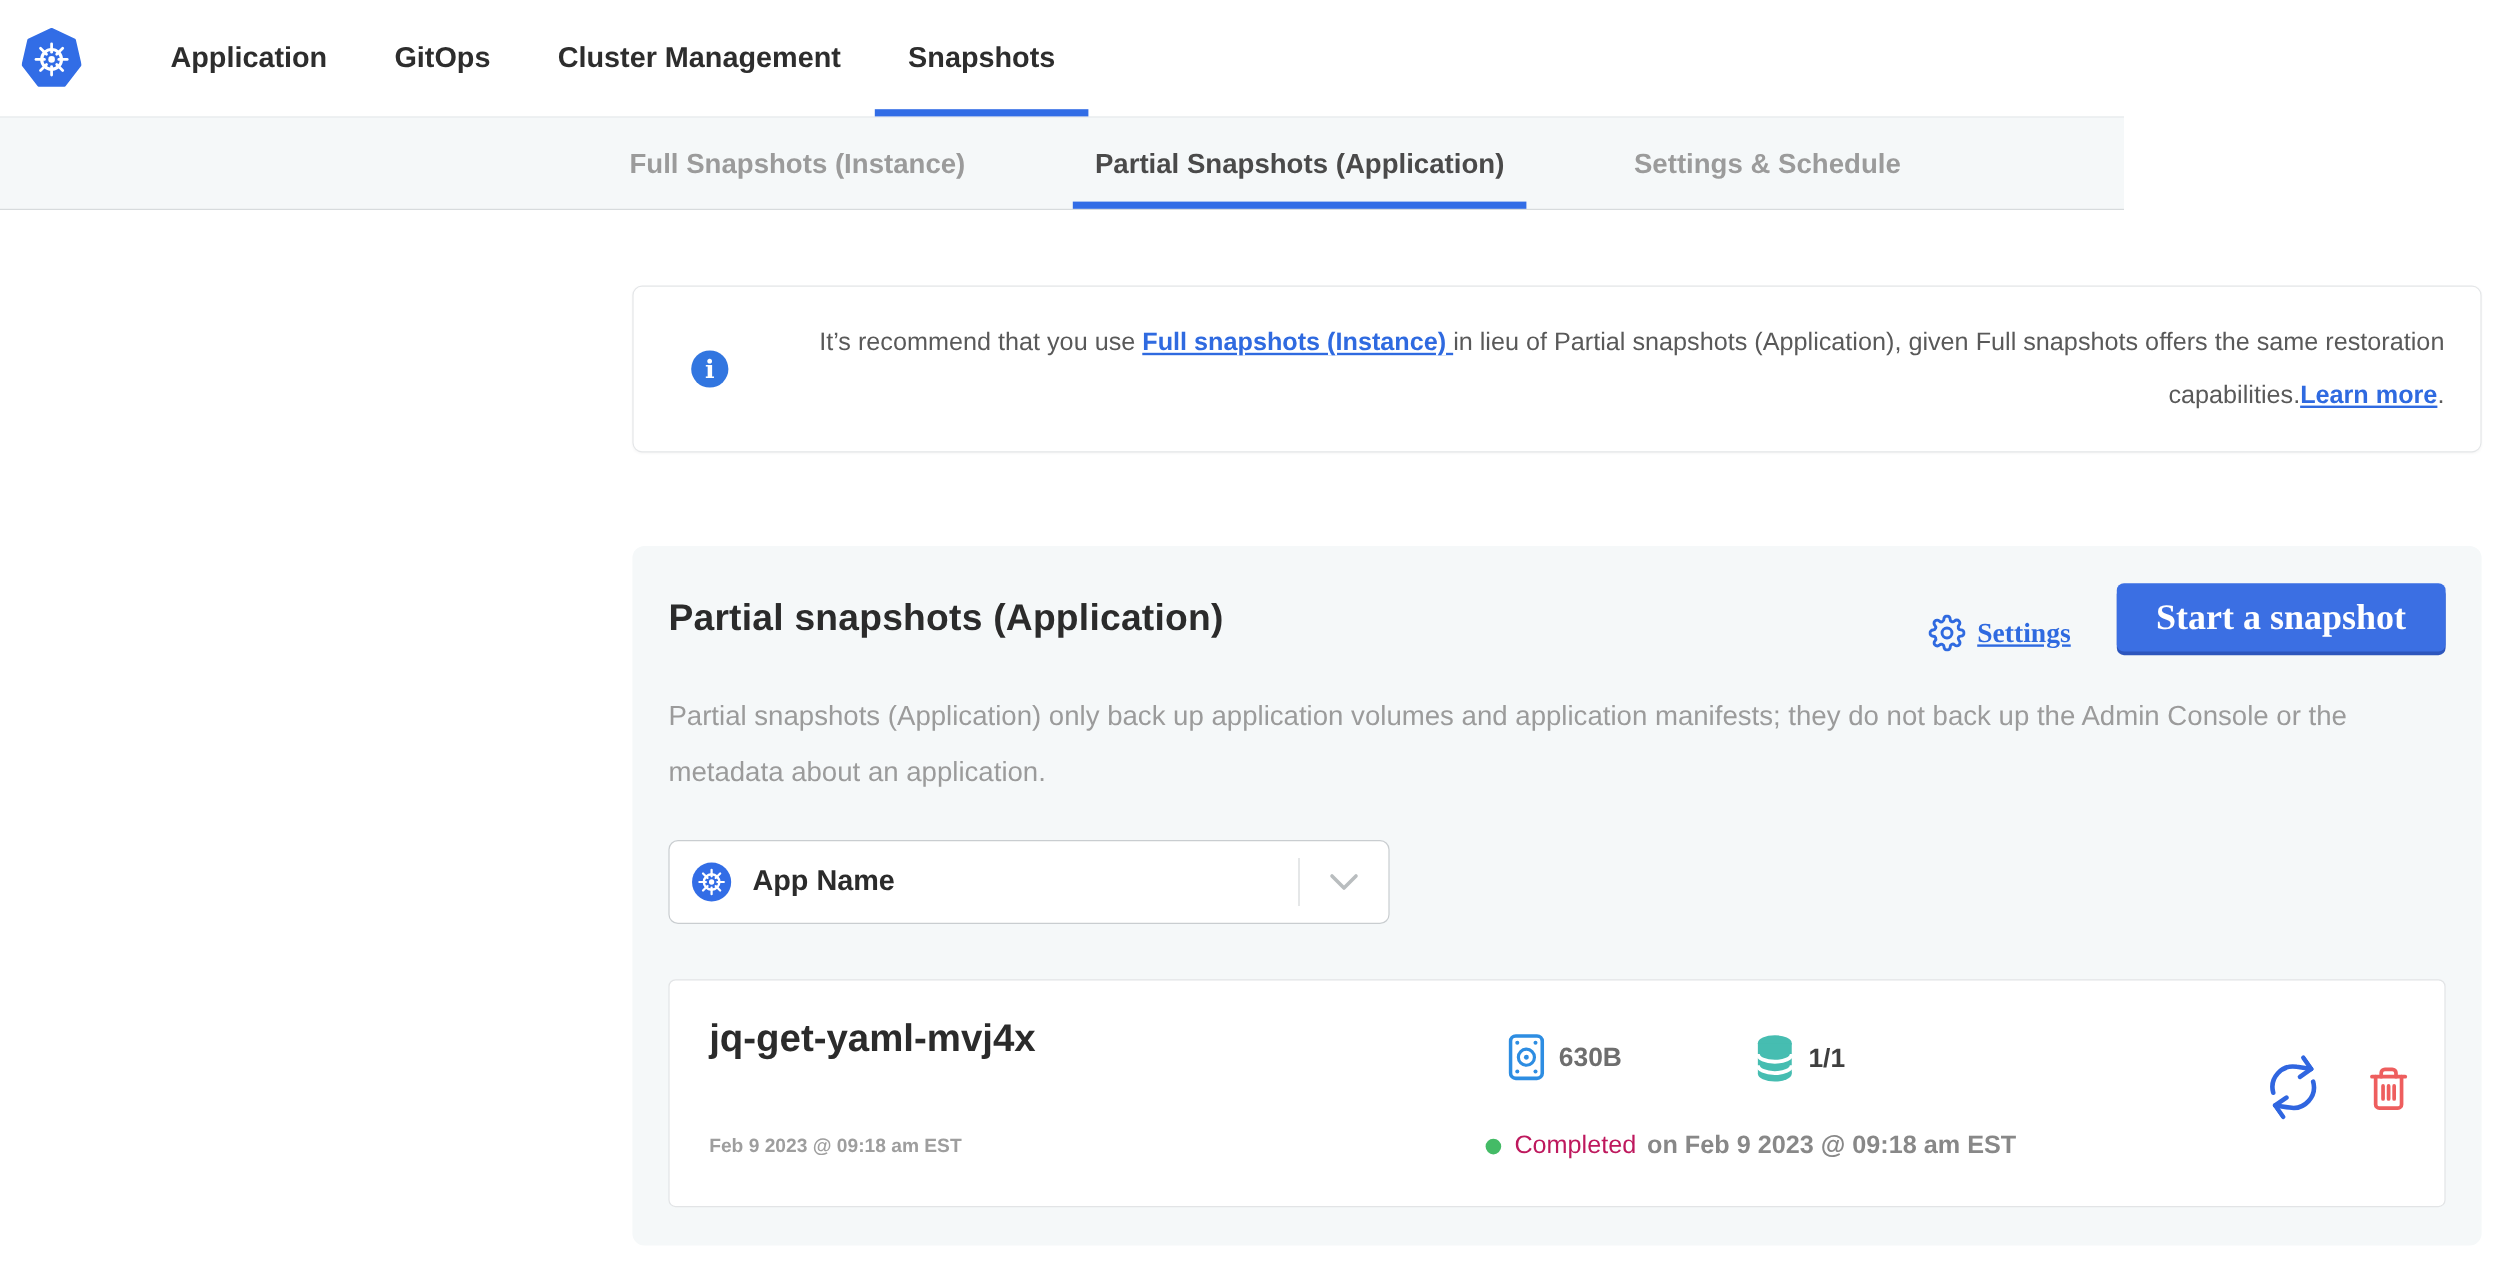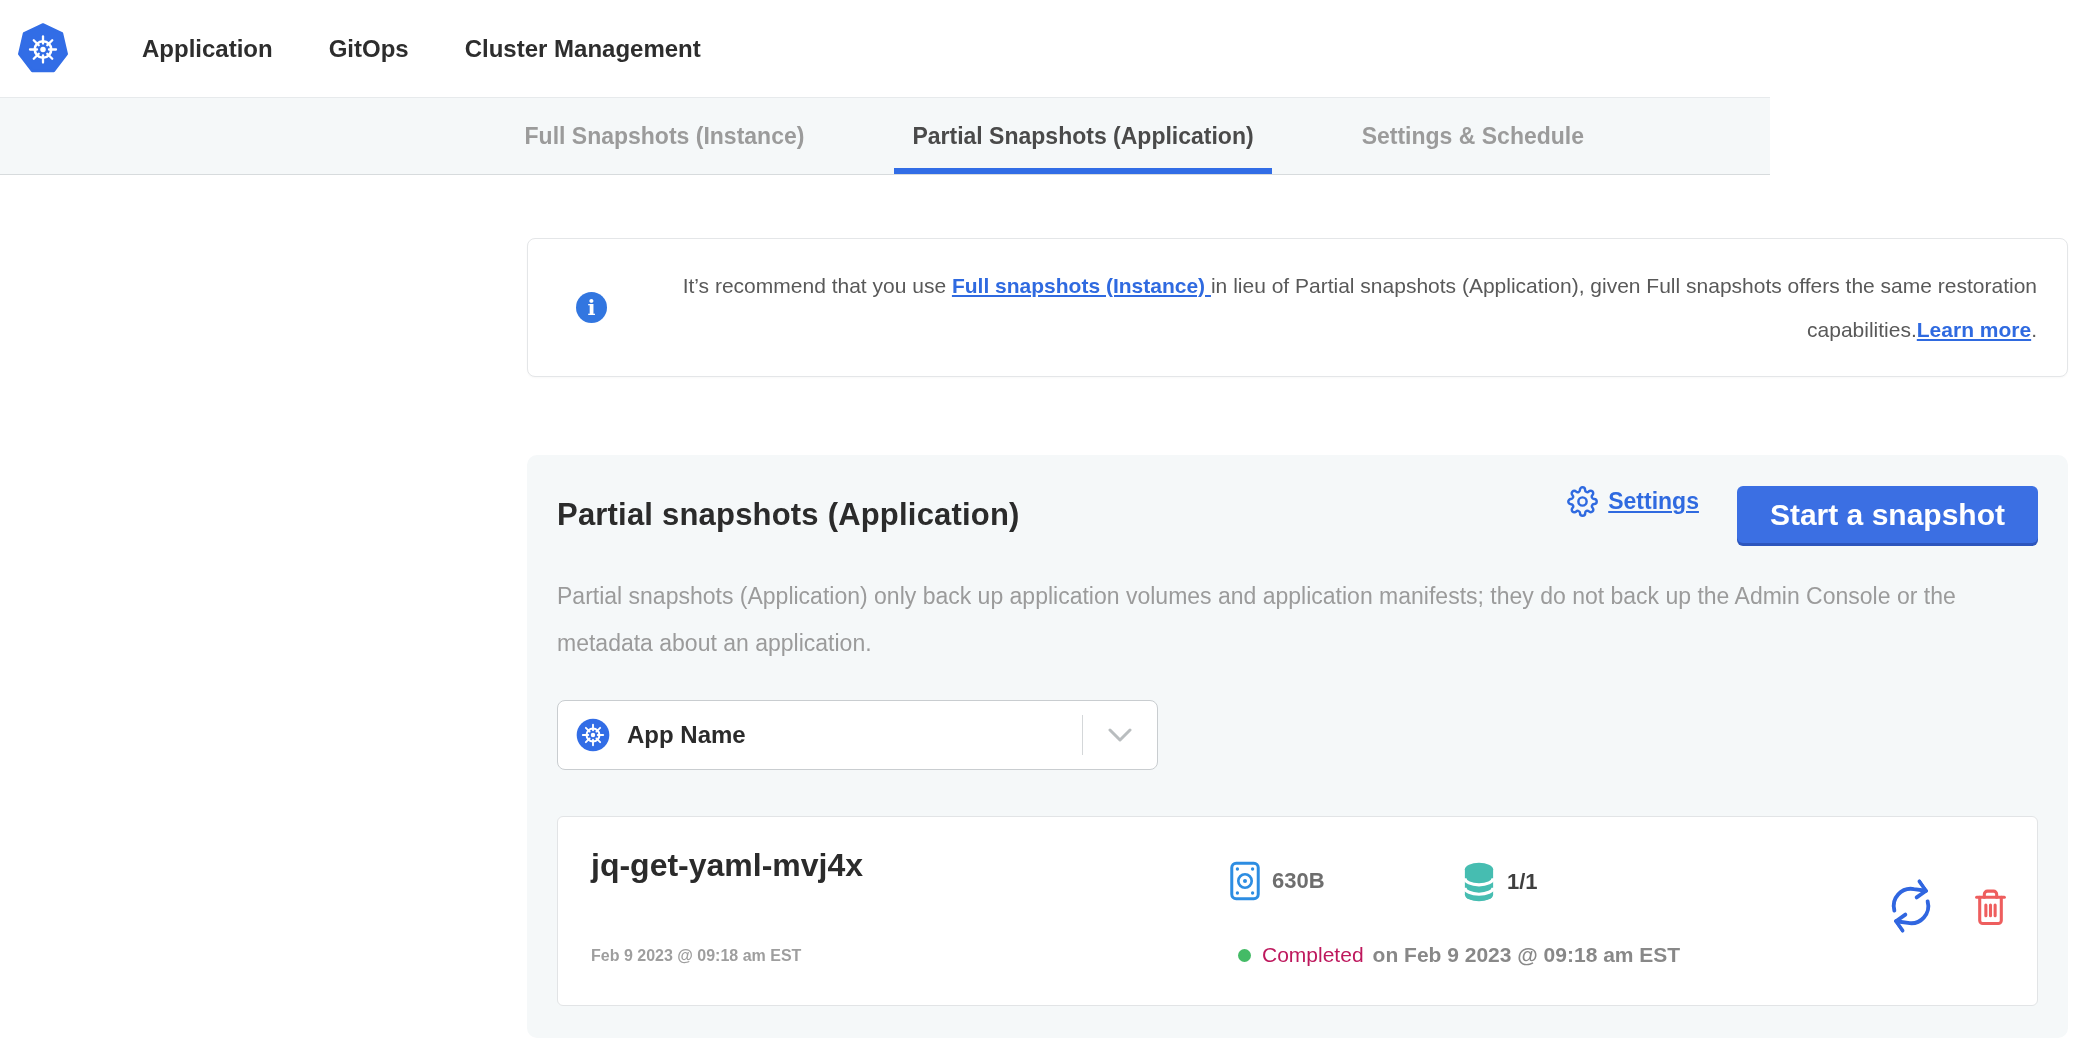--- a/index.html
+++ b/index.html
@@ -65,21 +65,21 @@
     color: #2f6ae0; font-weight: 700; text-decoration: underline; cursor: pointer;
   }
 
   
   .panel {
     margin-top: 78px; width: 1541px; height: 583px;
     background: #f5f8f9; border-radius: 10px; padding: 31px 30px;
   }
   .panel-header { display: flex; align-items: center; height: 57px; }
   .panel-title { font-size: 31px; font-weight: 700; color: #2b2b2b; letter-spacing: 0.2px; }
-  .header-actions { margin-left: auto; display: flex; align-items: flex-start; }
+  .header-actions { margin-left: auto; display: flex; align-items: flex-end; font-family: Liberation Serif, serif; }
   .settings-link {
     display: flex; align-items: center; margin-right: 38px; cursor: pointer;
     color: #2f6ae0; font-size: 23px; font-weight: 700;
   }
   .settings-link .label { margin-left: 10px; text-decoration: underline; }
   .start-btn {
     height: 57px; padding: 0 33px; border: none; border-radius: 6px;
     background: #3b6fe3; box-shadow: 0 3px 0 #2d56bd;
     color: #fff; font-size: 30px; font-weight: 700; cursor: pointer;
     font-family: inherit;
@@ -98,21 +98,21 @@
   .select-divider { margin-left: auto; width: 1px; height: 40px; background: #d4d7d9; }
   .chevron-box { width: 74px; display: flex; align-items: center; justify-content: center; }
 
   .snapshot-card {
     position: relative; margin-top: 46px; width: 1481px; height: 190px;
     background: #fff; border: 1px solid #e2e4e6; border-radius: 6px;
   }
   .snap-name { position: absolute; left: 33px; top: 30px; font-size: 32px; font-weight: 700; color: #2b2b2b; }
   .snap-date { position: absolute; left: 33px; top: 130px; font-size: 16px; font-weight: 700; color: #9e9e9e; }
   .size-group, .vol-group { position: absolute; top: 44px; display: flex; align-items: center; }
-  .size-group { left: 672px; }
+  .size-group { left: 699px; }
   .vol-group { left: 905px; text-align: right; }
   .size-group .value { margin-left: 12px; font-size: 22px; font-weight: 700; color: #6e6e6e; }
   .vol-group .value { margin-left: 12px; font-size: 22px; font-weight: 700; color: #3f3f3f; }
   .status-group { position: absolute; left: 680px; top: 126px; display: flex; align-items: center; }
   .status-dot { width: 13px; height: 13px; border-radius: 50%; background: #44bb66; }
   .status-label { margin-left: 11px; font-size: 21px; color: #be185d; }
   .status-finished { margin-left: 9px; font-size: 21px; font-weight: 700; color: #888888; }
   .actions { position: absolute; right: 28px; top: 66px; display: flex; align-items: center; }
   .icon-btn { background: none; border: none; padding: 0; cursor: pointer; display: flex; }
   .icon-btn + .icon-btn { margin-left: 38px; }
@@ -137,20 +137,21 @@
           <line x1="31.5" y1="71.5" x2="41.5" y2="61.5"></line>
           <line x1="58.5" y1="44.5" x2="68.5" y2="34.5"></line>
         </g>
         <circle cx="50" cy="53" r="5.5" fill="#ffffff"></circle>
       </svg>
     </div>
     <nav class="topnav-items">
       <div class="nav-item">Application</div>
       <div class="nav-item">GitOps</div>
       <div class="nav-item">Cluster Management</div>
+      <div class="nav-item active">Snapshots</div>
     </nav>
   </header>
 
   <div class="subnav">
     <div class="subtab">Full Snapshots (Instance)</div>
     <div class="subtab active">Partial Snapshots (Application)</div>
     <div class="subtab">Settings &amp; Schedule</div>
   </div>
 
   <main class="content">

